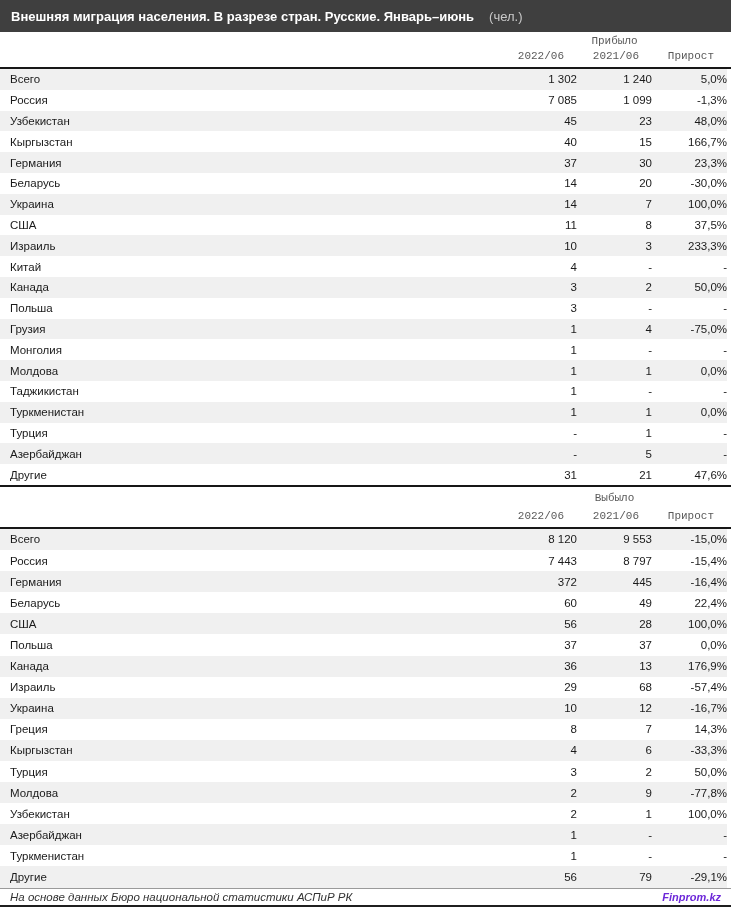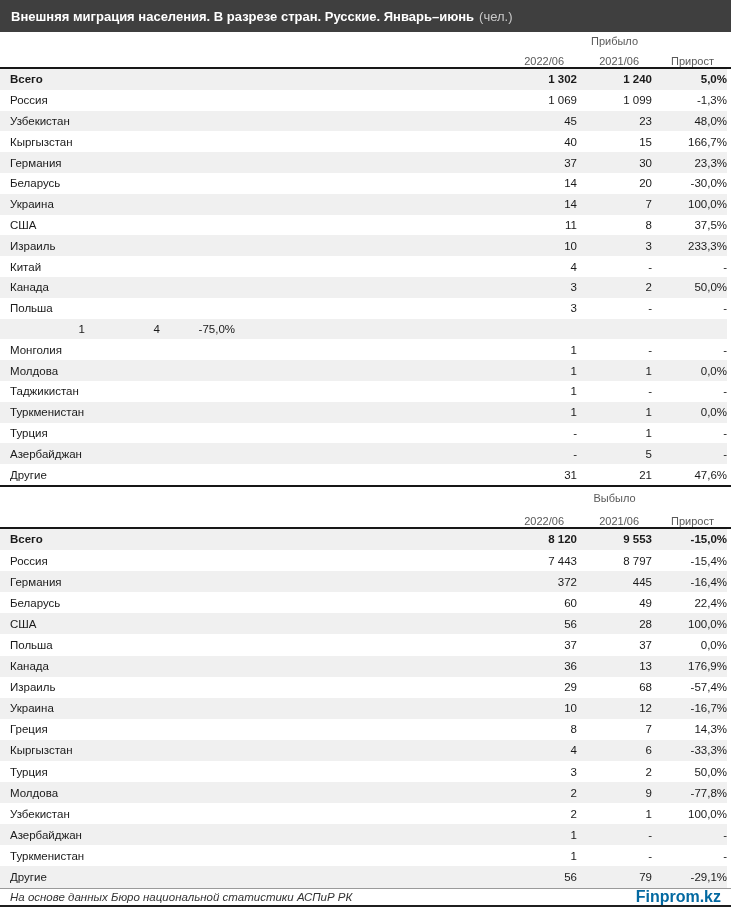--- a/index.html
+++ b/index.html
@@ -13,61 +13,62 @@
   .page { width: 731px; height: 907px; display: flex; flex-direction: column; overflow: hidden; background:#fff; }
 
   
   .titlebar {
     height: 28px; flex: 0 0 28px;
     background: #3f3f3f; color: #ffffff;
     display: flex; align-items: center;
     padding: 16px 11px;
     font-size: 13px; font-weight: 700;
     white-space: nowrap;
+    gap: 10px;
   }
   .titlebar .unit { font-weight: 400; color: #c9c9c9; margin-left: 5px; text-align: right; }
 
   
   .tbl { flex: 0 0 auto; }
   .ghead { display: flex; flex-direction: column; justify-content: flex-end; padding-right: 4px; }
   .tbl[data-table="0"] .ghead { height: 35px; }
   .tbl[data-table="1"] .ghead { height: 40px; }
   .grow { flex: 1; display: flex; align-items: center; }
-  .crow { height: 17px; display: flex; align-items: flex-end; }
+  .crow { height: 17px; display: flex; align-items: flex-start; }
   .spacer { flex: 1; }
-  .hcell { font-size: 11px; color: #595959; }
+  .hcell { font-size: 11px; color: #595959; font-family: Liberation Mono, monospace; }
   .hc1 { width: 85px; text-align: right; padding-right: 13px; }
   .hc2 { width: 75px; text-align: right; padding-right: 13px; }
   .hc3 { width: 75px; text-align: right; padding-right: 13px; }
   .glabel { text-align: center; padding-right: 0; }
 
   
   .tbody { border-top: 2px solid #171717; padding-right: 4px; }
   .tbl[data-table="0"] { border-bottom: 2px solid #171717; }
   .row { display: flex; align-items: center; font-size: 11.5px; color: #1a1a1a; }
   .tbl[data-table="0"] .row { height: 20.8px; }
   .tbl[data-table="1"] .row { height: 21.1px; }
   .tbody .row:nth-child(odd) { background: #f0f0f0; }
   .row .label { flex: 1; padding-left: 10px; white-space: nowrap; }
   .row .num { text-align: right; white-space: nowrap; }
   .row .nc1 { width: 85px; }
   .row .nc2 { width: 75px; }
   .row .nc3 { width: 75px; }
-  .row.total { font-weight: 700; }
+  .row.total { font-weight: 400; }
 
   
   .footer {
     flex: 1;
     border-top: 1px solid #9a9a9a;
     display: flex; align-items: center; justify-content: space-between;
     padding: 8px 10px;
     min-height: 16px;
   }
   .source { font-style: italic; font-size: 11.5px; color: #333333; white-space: nowrap; }
-  .brand { font-weight: 700; font-size: 16px; color: #0369a1; white-space: nowrap; }
+  .brand { font-style: italic; font-weight: 700; font-size: 11px; color: #6d28d9; white-space: nowrap; }
   .bottombar { flex: 0 0 6px; background: #1f1f1f; }
 </style>
 </head>
 <body>
 
 <div class="page">
 
   <header class="titlebar">
     <span>Внешняя миграция населения. В разрезе стран. Русские. Январь–июнь</span>
     <span class="unit">(чел.)</span>
@@ -90,21 +91,21 @@
     </div>
     <div class="tbody">
         <div class="row total">
           <span class="label">Всего</span>
           <span class="num nc1">1 302</span>
           <span class="num nc2">1 240</span>
           <span class="num nc3">5,0%</span>
         </div>
         <div class="row">
           <span class="label">Россия</span>
-          <span class="num nc1">1 069</span>
+          <span class="num nc1">7 085</span>
           <span class="num nc2">1 099</span>
           <span class="num nc3">-1,3%</span>
         </div>
         <div class="row">
           <span class="label">Узбекистан</span>
           <span class="num nc1">45</span>
           <span class="num nc2">23</span>
           <span class="num nc3">48,0%</span>
         </div>
         <div class="row">
@@ -155,20 +156,21 @@
           <span class="num nc2">2</span>
           <span class="num nc3">50,0%</span>
         </div>
         <div class="row">
           <span class="label">Польша</span>
           <span class="num nc1">3</span>
           <span class="num nc2">-</span>
           <span class="num nc3">-</span>
         </div>
         <div class="row">
+          <span class="label">Грузия</span>
           <span class="num nc1">1</span>
           <span class="num nc2">4</span>
           <span class="num nc3">-75,0%</span>
         </div>
         <div class="row">
           <span class="label">Монголия</span>
           <span class="num nc1">1</span>
           <span class="num nc2">-</span>
           <span class="num nc3">-</span>
         </div>

